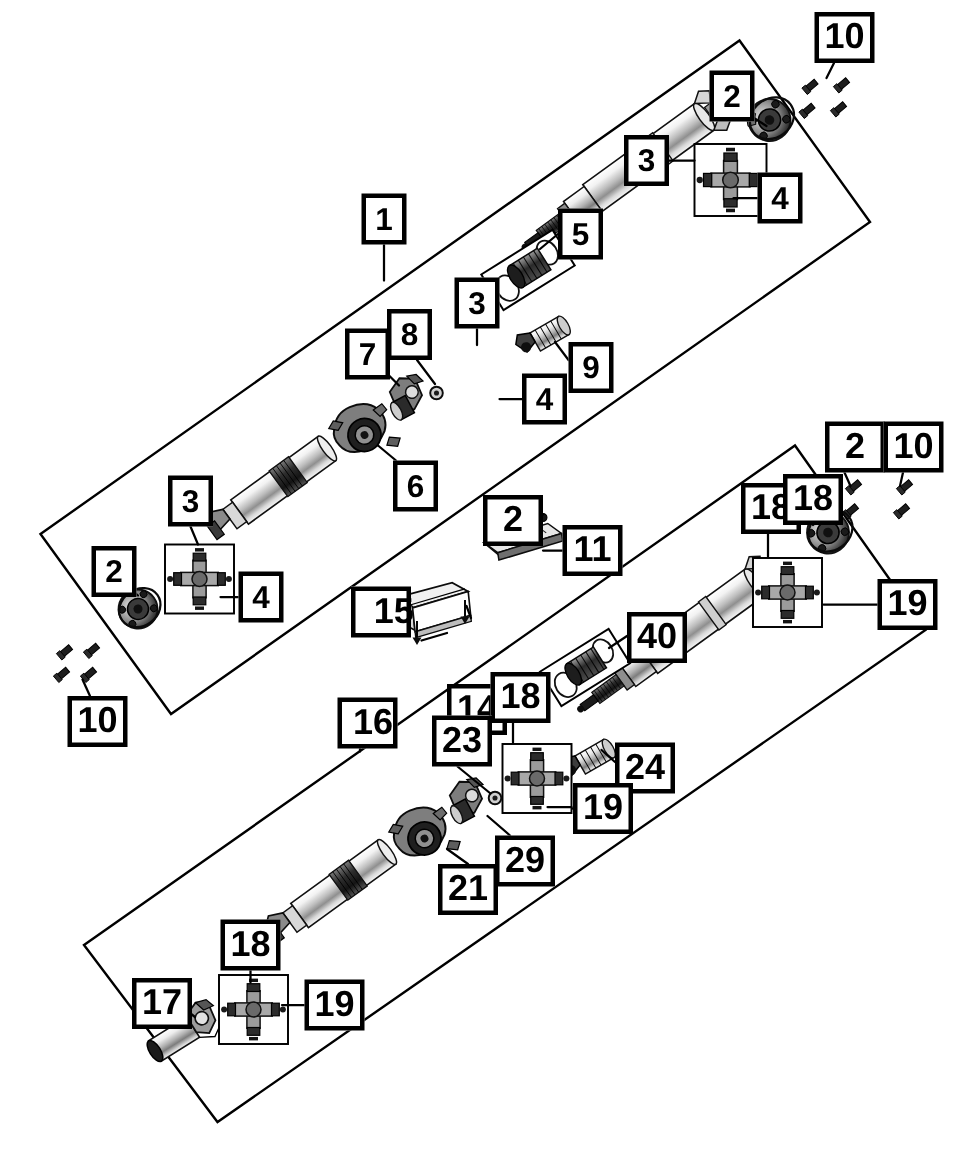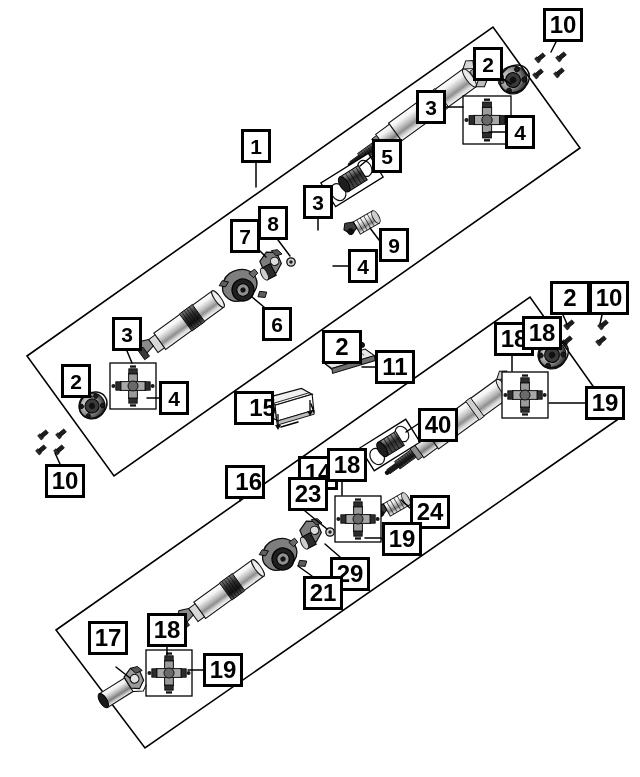--- a/index.html
+++ b/index.html
@@ -658,26 +658,26 @@
     </div>
   <div class="callout w2" style="left:410px; top:495px;justify-content:center;">
       <span>24</span>
     </div>
   <div class="callout w2" style="left:382px; top:522px;">
       <span>19</span>
     </div>
   <div class="callout w2" style="left:330px; top:557px;">
       <span>29</span>
     </div>
-  <div class="callout w2" style="left:303px; top:576px;align-items:center;">
+  <div class="callout w2" style="left:292px; top:576px;align-items:center;">
       <span>21</span>
     </div>
   <div class="callout w2" style="left:147px; top:613px;">
       <span>18</span>
     </div>
-  <div class="callout w2" style="left:88px;  top:621px;text-align:right;">
+  <div class="callout w2" style="left:88px;  top:652px;text-align:right;">
       <span>17</span>
     </div>
   <div class="callout w2" style="left:203px; top:653px;">
       <span>19</span>
     </div>
 
 </div>
 
 </body></html>

